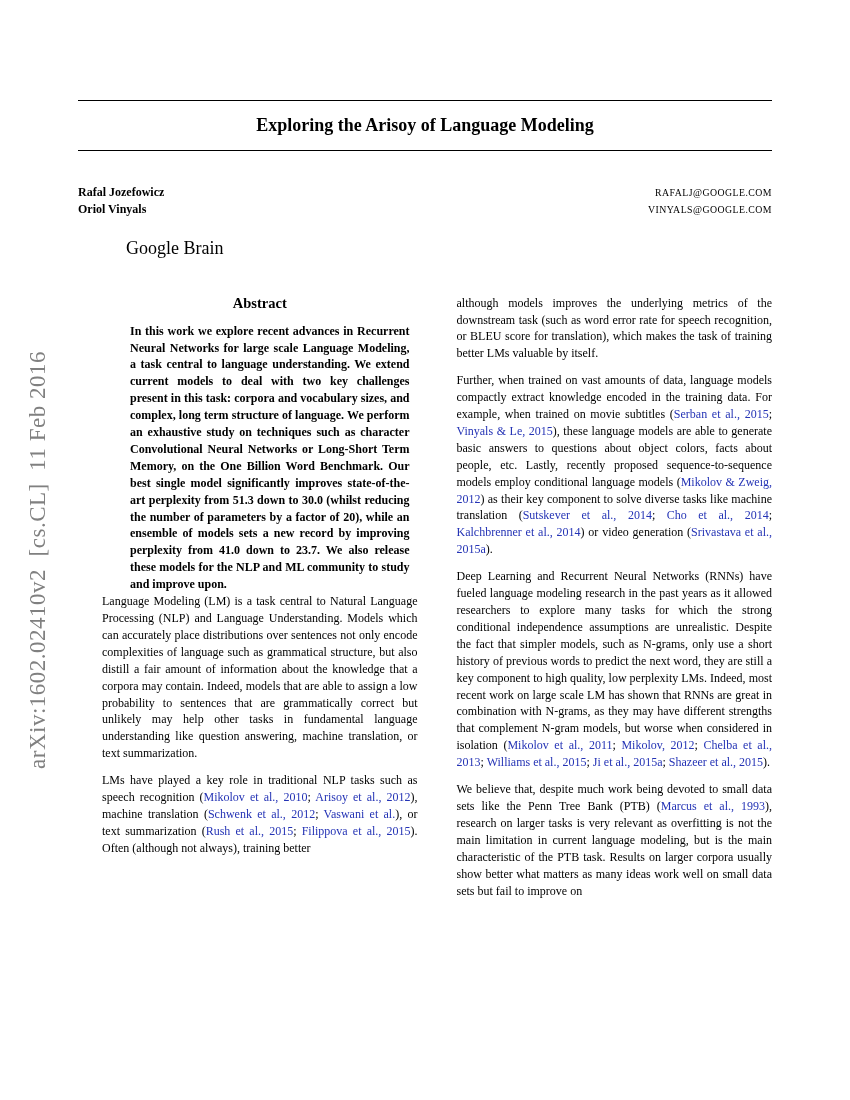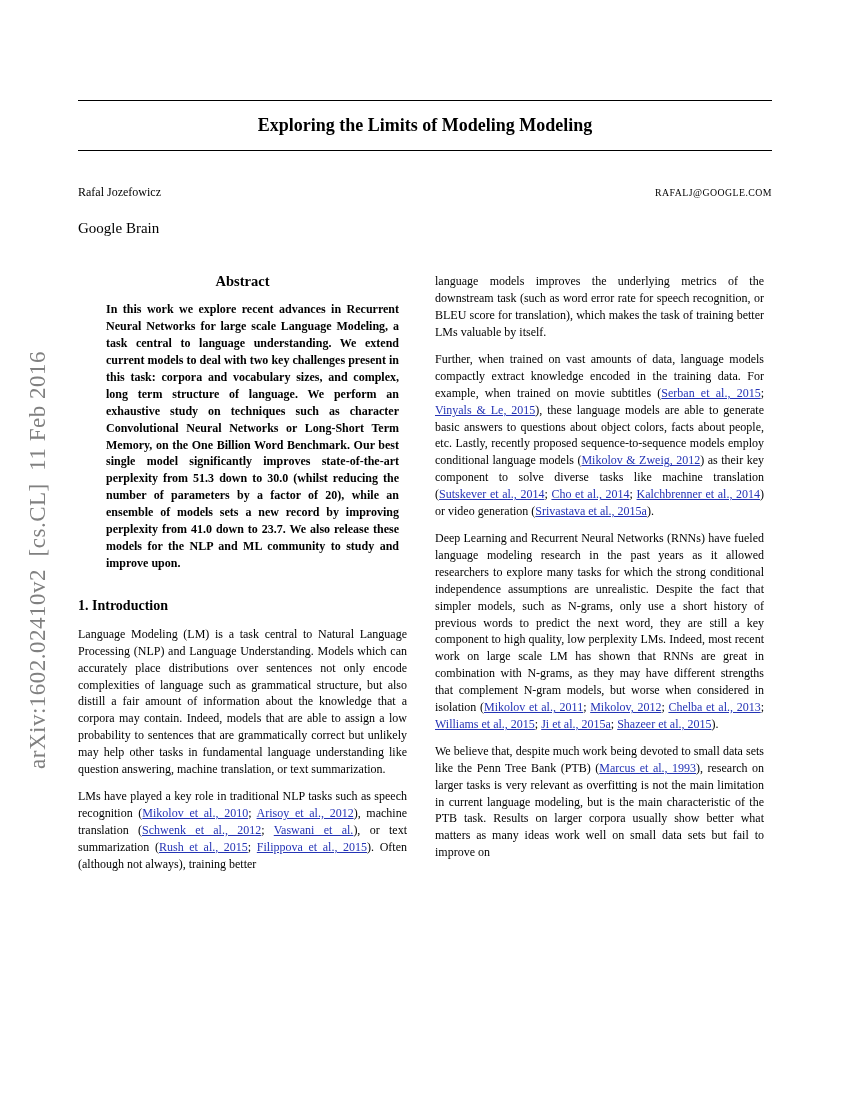--- a/index.html
+++ b/index.html
@@ -41,33 +41,34 @@
     margin: 14px 0 14px 0;
   }
 
   .authors { margin-top: 33px; }
   .author-row {
     display: flex;
     justify-content: space-between;
     align-items: baseline;
     line-height: 16.3px;
   }
-  .author-name { font-weight: normal; font-size: 12px; }
+  .author-name { font-weight: bold; font-size: 12px; }
   .author-email {
     font-size: 9.8px;
     letter-spacing: 0.45px;
     text-align: center;
   }
 
-  .affiliation { margin-top: 19px; font-size: 15px; }
+  .affiliation { margin-top: 19px; font-size: 18px; margin-left: 48px; }
 
   .columns {
     margin-top: 36px;
     display: flex;
-    gap: 28px;
+    gap: 39px;
+    margin-left: 24px;
   }
   .col { width: 329px; }
 
   .abstract-heading {
     text-align: center;
     font-weight: bold;
     font-size: 14.5px;
     margin-bottom: 11px;
   }
   .abstract-text {
@@ -85,59 +86,62 @@
   }
 
   p.body-par {
     margin: 0 0 10px 0;
     font-size: 12px;
     line-height: 16.9px;
     text-align: justify;
     -webkit-hyphens: auto; hyphens: auto;
   }
 
-  .cite { color: var(--cite-color, #2433b5); text-decoration: underline; }
+  .cite { color: var(--cite-color, #2433b5); }
 </style>
 </head>
 <body>
 
 <div class="page">
 
   <div class="arxiv-stamp">arXiv:1602.02410v2  [cs.CL]  11 Feb 2016</div>
 
   <div class="content">
 
     <hr class="rule top-rule">
 
-    <h1 class="title">Exploring the Limits of Modeling Modeling</h1>
+    <h1 class="title">Exploring the Arisoy of Language Modeling</h1>
 
     <hr class="rule">
 
     <div class="authors">
       <div class="author-row">
         <span class="author-name">Rafal Jozefowicz</span>
         <span class="author-email">RAFALJ@GOOGLE.COM</span>
+      </div>
+      <div class="author-row">
+        <span class="author-name">Oriol Vinyals</span>
+        <span class="author-email">VINYALS@GOOGLE.COM</span>
       </div>
     </div>
 
     <div class="affiliation">Google Brain</div>
 
     <div class="columns">
 
       <div class="col">
         <div class="abstract-heading">Abstract</div>
         <p class="abstract-text">In this work we explore recent advances in Recurrent Neural Networks for large scale Language Modeling, a task central to language understanding. We extend current models to deal with two key challenges present in this task: corpora and vocabulary sizes, and complex, long term structure of language. We perform an exhaustive study on techniques such as character Convolutional Neural Networks or Long-Short Term Memory, on the One Billion Word Benchmark. Our best single model significantly improves state-of-the-art perplexity from 51.3 down to 30.0 (whilst reducing the number of parameters by a factor of 20), while an ensemble of models sets a new record by improving perplexity from 41.0 down to 23.7. We also release these models for the NLP and ML community to study and improve upon.</p>
 
-        <div class="section-heading">1. Introduction</div>
         <p class="body-par">Language Modeling (LM) is a task central to Natural Language Processing (NLP) and Language Understanding. Models which can accurately place distributions over sentences not only encode complexities of language such as grammatical structure, but also distill a fair amount of information about the knowledge that a corpora may contain. Indeed, models that are able to assign a low probability to sentences that are grammatically correct but unlikely may help other tasks in fundamental language understanding like question answering, machine translation, or text summarization.</p>
         <p class="body-par">LMs have played a key role in traditional NLP tasks such as speech recognition (<span class="cite">Mikolov et al., 2010</span>; <span class="cite">Arisoy et al., 2012</span>), machine translation (<span class="cite">Schwenk et al., 2012</span>; <span class="cite">Vaswani et al.</span>), or text summarization (<span class="cite">Rush et al., 2015</span>; <span class="cite">Filippova et al., 2015</span>). Often (although not always), training better</p>
       </div>
 
       <div class="col">
-        <p class="body-par">language models improves the underlying metrics of the downstream task (such as word error rate for speech recognition, or BLEU score for translation), which makes the task of training better LMs valuable by itself.</p>
+        <p class="body-par">although models improves the underlying metrics of the downstream task (such as word error rate for speech recognition, or BLEU score for translation), which makes the task of training better LMs valuable by itself.</p>
         <p class="body-par">Further, when trained on vast amounts of data, language models compactly extract knowledge encoded in the training data. For example, when trained on movie subtitles (<span class="cite">Serban et al., 2015</span>; <span class="cite">Vinyals &amp; Le, 2015</span>), these language models are able to generate basic answers to questions about object colors, facts about people, etc. Lastly, recently proposed sequence-to-sequence models employ conditional language models (<span class="cite">Mikolov &amp; Zweig, 2012</span>) as their key component to solve diverse tasks like machine translation (<span class="cite">Sutskever et al., 2014</span>; <span class="cite">Cho et al., 2014</span>; <span class="cite">Kalchbrenner et al., 2014</span>) or video generation (<span class="cite">Srivastava et al., 2015a</span>).</p>
         <p class="body-par">Deep Learning and Recurrent Neural Networks (RNNs) have fueled language modeling research in the past years as it allowed researchers to explore many tasks for which the strong conditional independence assumptions are unrealistic. Despite the fact that simpler models, such as N-grams, only use a short history of previous words to predict the next word, they are still a key component to high quality, low perplexity LMs. Indeed, most recent work on large scale LM has shown that RNNs are great in combination with N-grams, as they may have different strengths that complement N-gram models, but worse when considered in isolation (<span class="cite">Mikolov et al., 2011</span>; <span class="cite">Mikolov, 2012</span>; <span class="cite">Chelba et al., 2013</span>; <span class="cite">Williams et al., 2015</span>; <span class="cite">Ji et al., 2015a</span>; <span class="cite">Shazeer et al., 2015</span>).</p>
         <p class="body-par">We believe that, despite much work being devoted to small data sets like the Penn Tree Bank (PTB) (<span class="cite">Marcus et al., 1993</span>), research on larger tasks is very relevant as overfitting is not the main limitation in current language modeling, but is the main characteristic of the PTB task. Results on larger corpora usually show better what matters as many ideas work well on small data sets but fail to improve on</p>
       </div>
 
     </div>
   </div>
 </div>
 
 </body></html>

